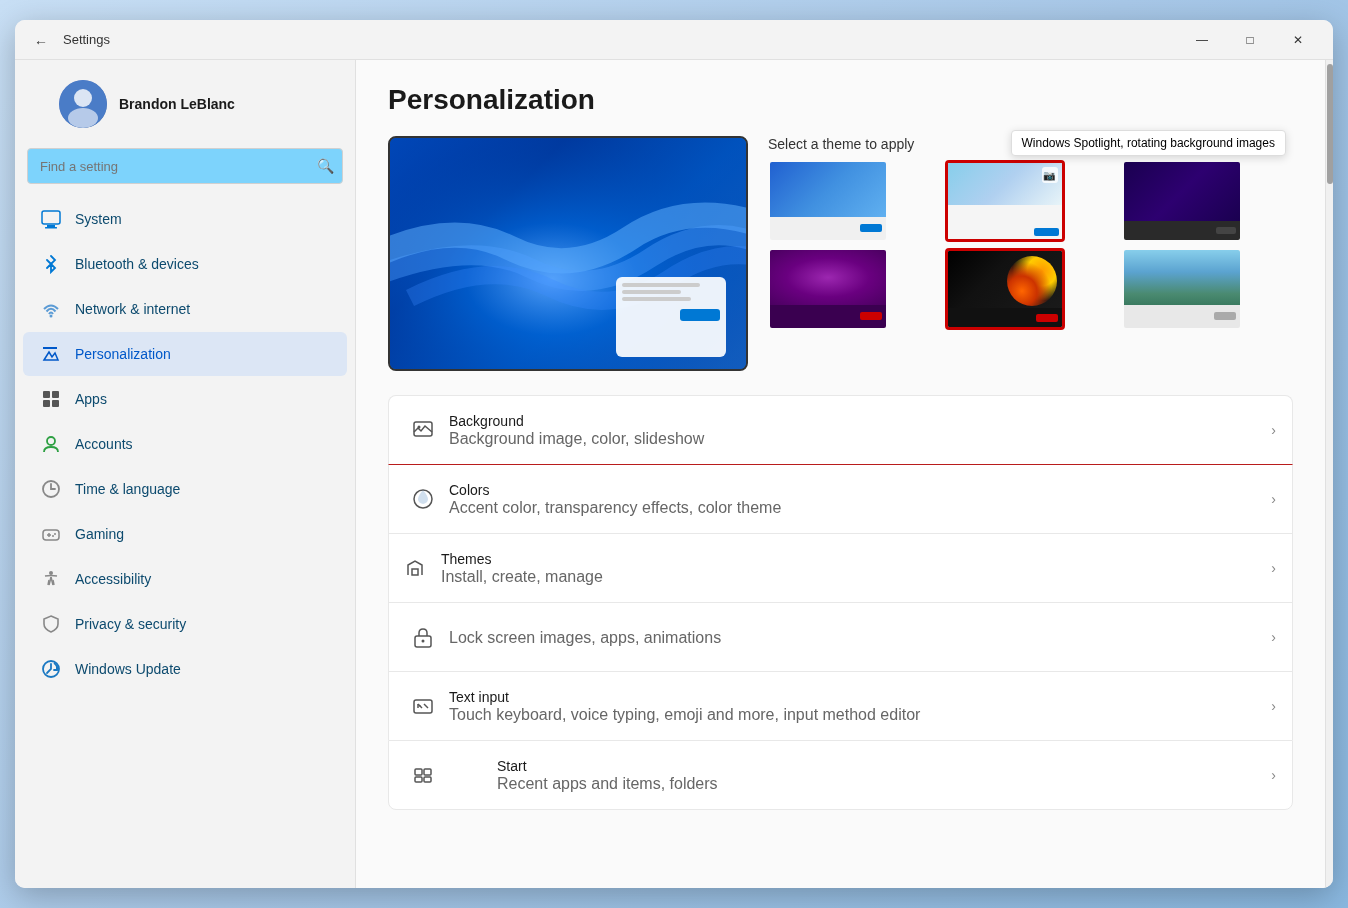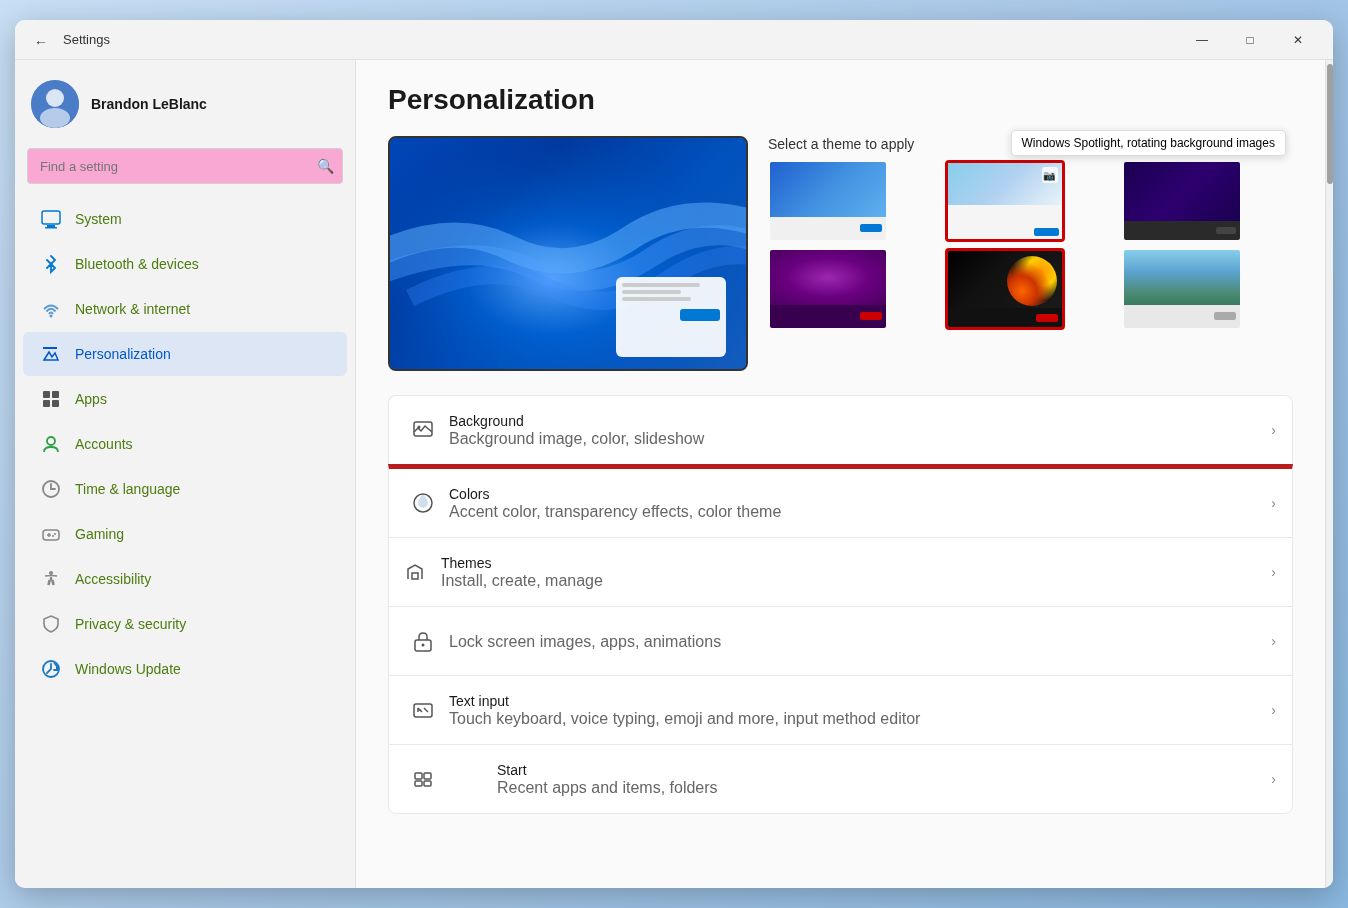--- a/index.html
+++ b/index.html
@@ -77,20 +77,21 @@
       display: flex;
       flex-direction: column;
       padding: 12px 0;
       flex-shrink: 0;
       overflow-y: auto;
     }
     .user-section {
       display: flex;
       align-items: center;
       padding: 8px 16px 16px 16px;
+      margin-left: 28px;
     }
     .avatar {
       width: 48px; height: 48px;
       border-radius: 50%;
       background: linear-gradient(135deg, #6b8dd6, #4a6fa5);
       display: flex; align-items: center; justify-content: center;
       font-size: 20px;
       color: white;
       overflow: hidden;
       flex-shrink: 0;
@@ -105,40 +106,40 @@
       margin: 4px 12px 12px 12px;
       position: relative;
     }
     .search-input {
       width: 100%;
       height: 36px;
       border: 1px solid #d0d0d0;
       border-radius: 4px;
       padding: 0 32px 0 12px;
       font-size: 13px;
-      background: #f9a8d4;
+      background: #7dd3fc;
       outline: none;
       color: #555;
     }
     .search-icon-wrapper {
       position: absolute;
       right: 8px; top: 50%;
       transform: translateY(-50%);
       color: #666;
       font-size: 14px;
     }
     .nav-item {
       display: flex;
       align-items: center;
       padding: 10px 16px;
       cursor: pointer;
       border-radius: 6px;
       margin: 1px 8px;
       font-size: 14px;
-      color: #4d7c0f;
+      color: #0c4a6e;
     }
     .nav-item.active {
       background: #dce6f5;
       color: #0058c9;
     }
     .nav-icon {
       width: 24px; height: 24px;
       margin-right: 12px;
       display: flex; align-items: center; justify-content: center;
       font-size: 16px;
@@ -656,21 +657,21 @@
                 <circle cx="7" cy="8" r="1.5" fill="#555"></circle>
               </svg>
           </div>
           <div class="settings-item-text">
             <div class="settings-item-title">Background</div>
             <div class="settings-item-subtitle">Background image, color, slideshow</div>
           </div>
           <span class="settings-item-chevron">›</span>
         </div>
 
-        <div class="settings-item" style="border-top:5px solid #b91c1c;">
+        <div class="settings-item" style="border-top:1px solid #b91c1c;">
           <div class="settings-item-icon">
             <svg width="22" height="22" viewBox="0 0 22 22">
                 <circle cx="11" cy="11" r="9" fill="none" stroke="#555" stroke-width="1.5"></circle>
                 <path d="M11 2 Q16 8 16 11 Q16 15 11 16 Q6 15 6 11 Q6 8 11 2" fill="rgba(100,150,200,0.3)" stroke="none"></path>
               </svg>
           </div>
           <div class="settings-item-text">
             <div class="settings-item-title">Colors</div>
             <div class="settings-item-subtitle">Accent color, transparency effects, color theme</div>
           </div>

